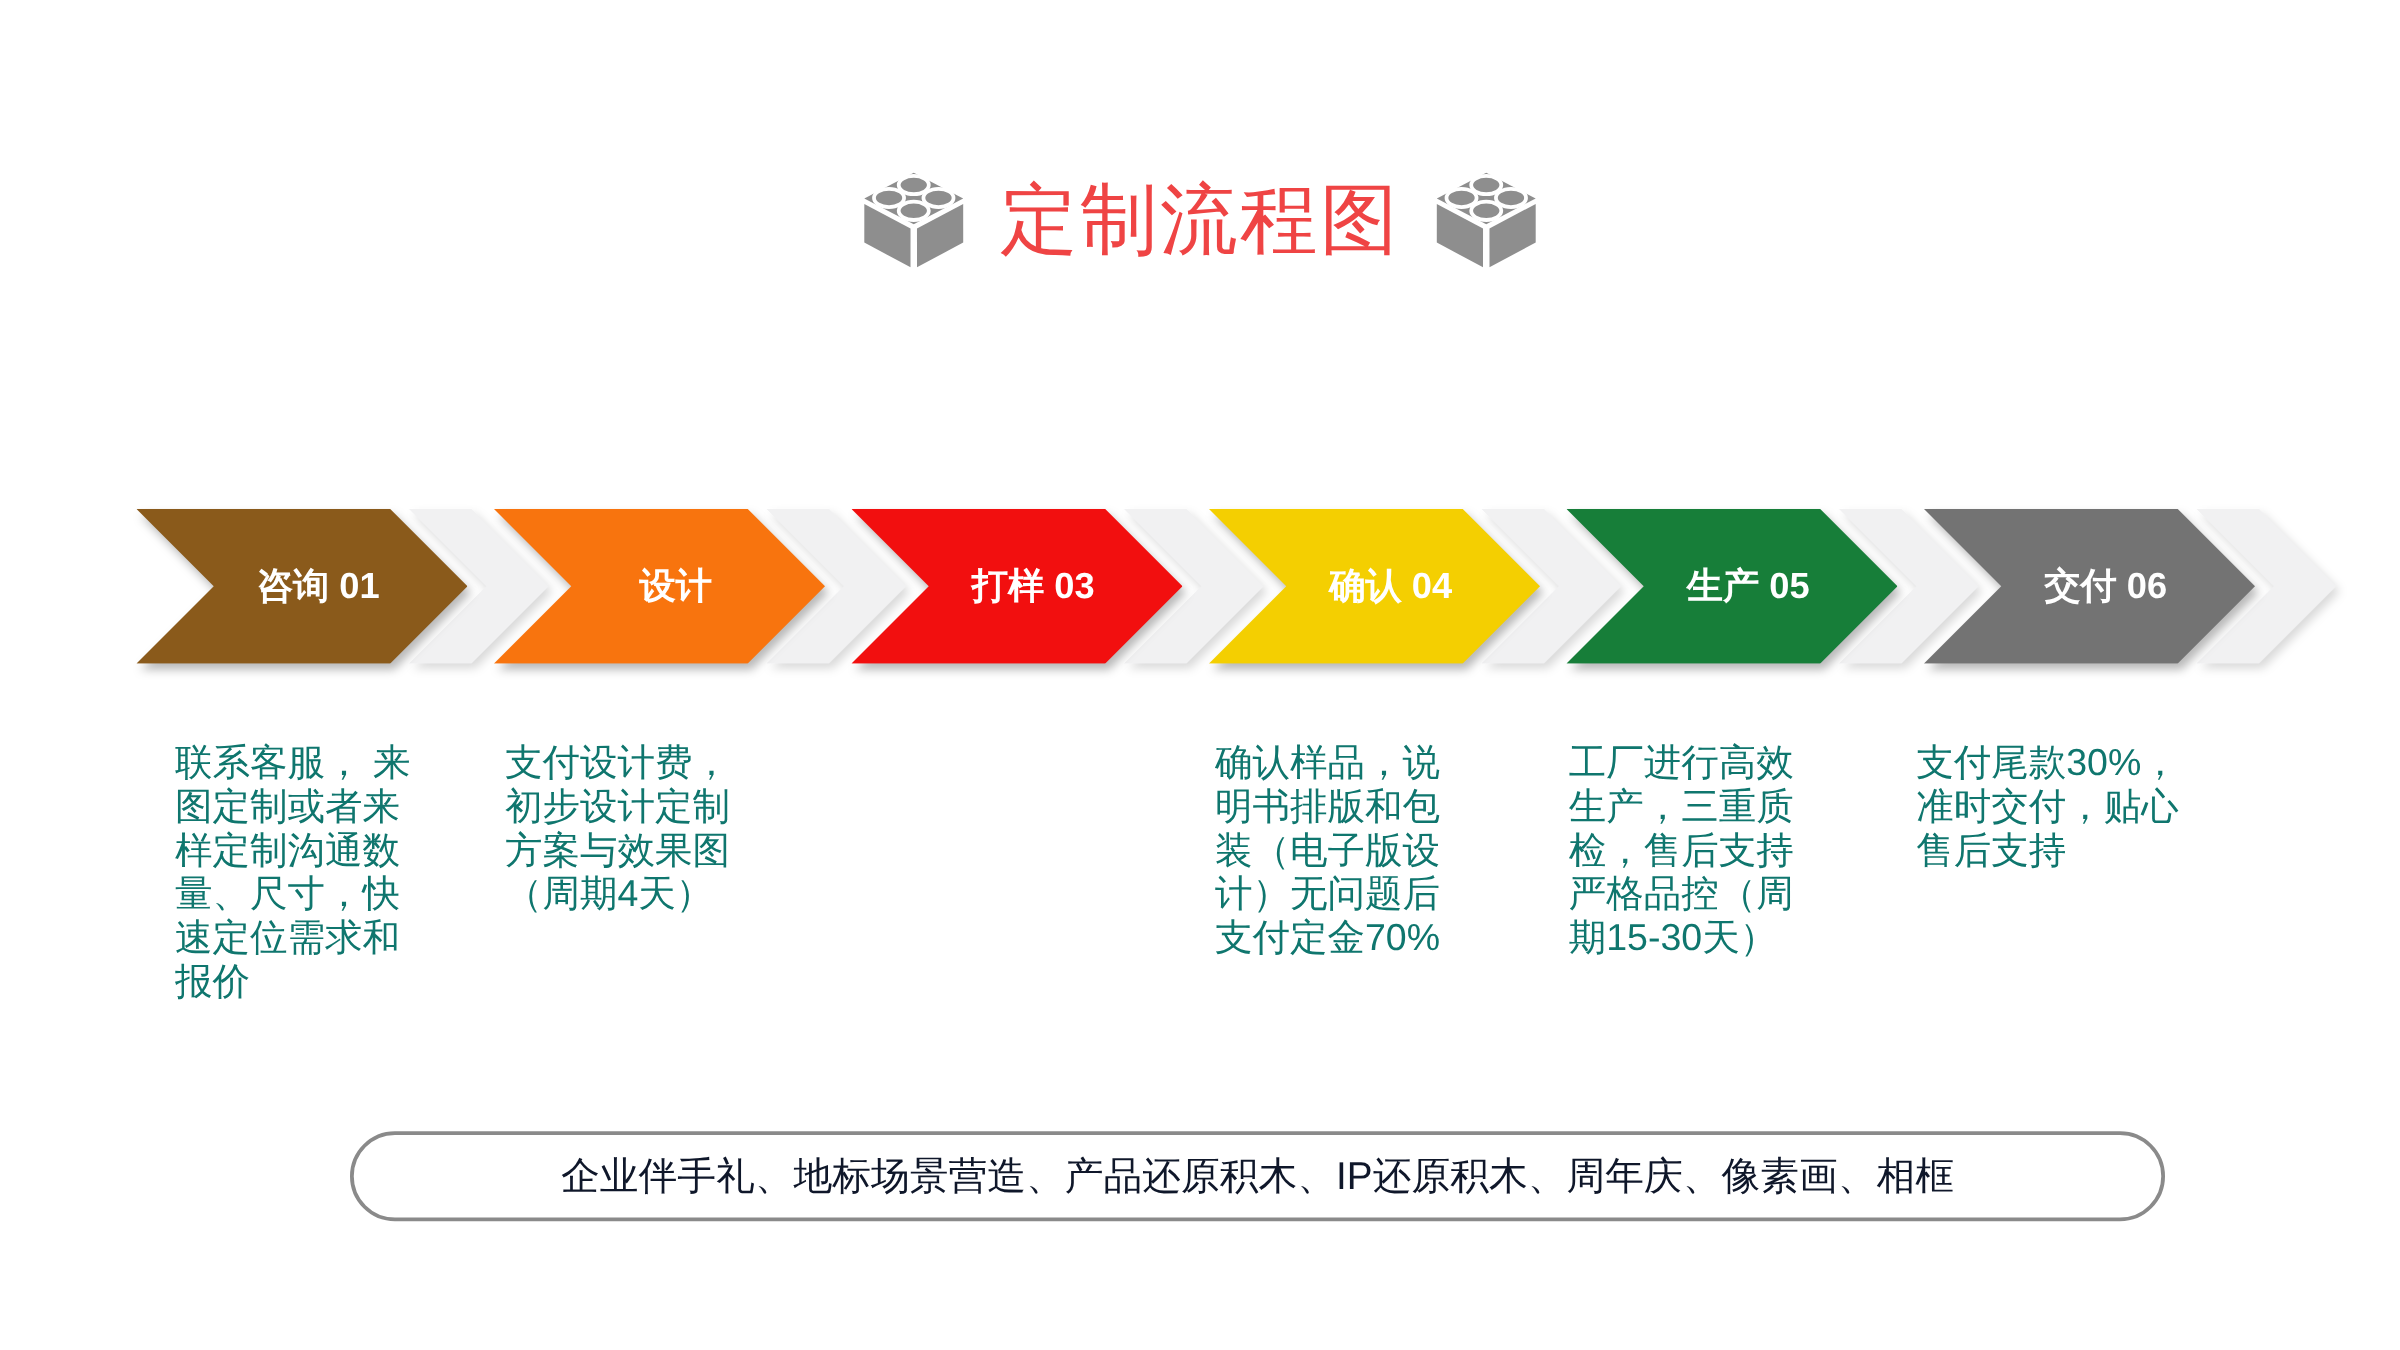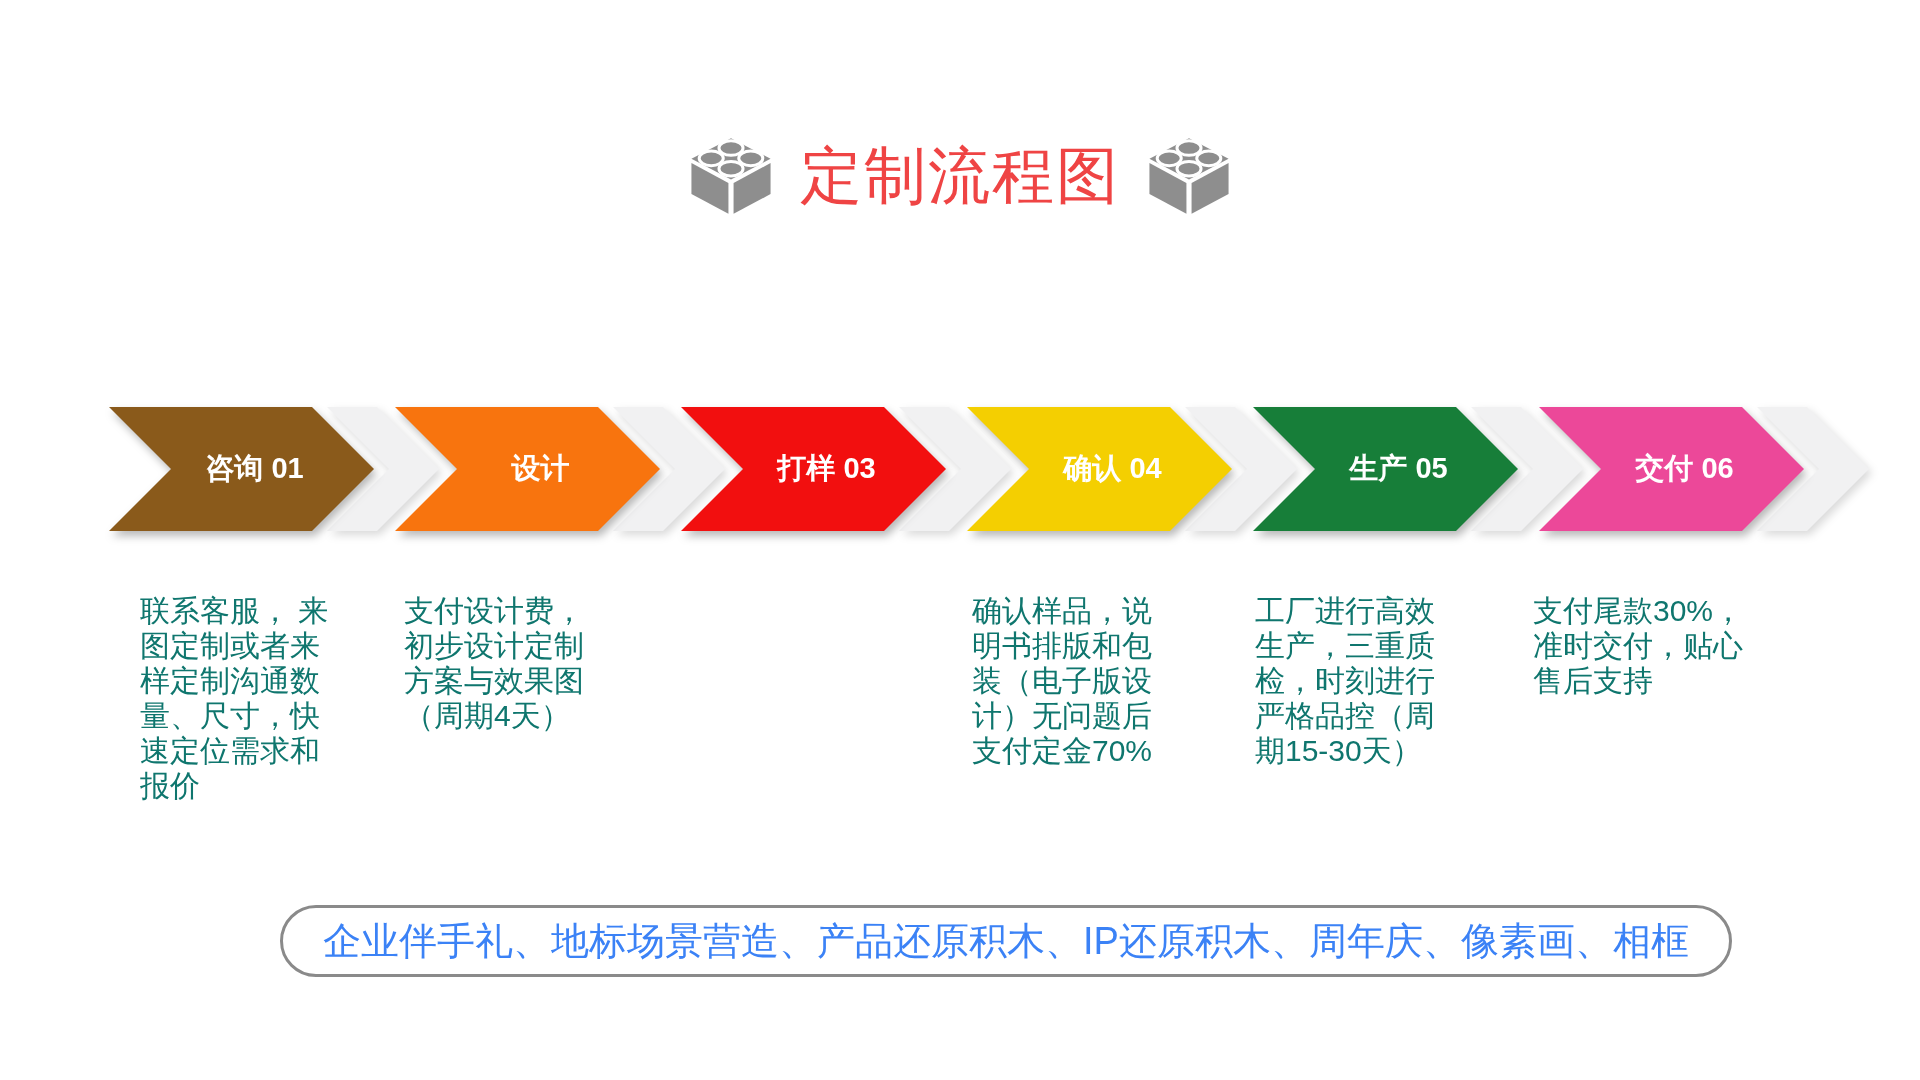--- a/index.html
+++ b/index.html
@@ -39,21 +39,21 @@
     position:absolute;top:0;width:218px;
     font-size:30px;line-height:35px;color:#0f766e;
     white-space:pre-line;text-align:left;
   }
   
   .pill{
     position:absolute;left:280px;top:905px;width:1446px;height:66px;
     border:3px solid #8a8a8a;border-radius:40px;background:#fff;
     display:flex;align-items:center;justify-content:center;
   }
-  .pill-text{font-size:38px;color:#3b82f6;white-space:nowrap;text-align:right;}
+  .pill-text{font-size:31px;color:#0f172a;white-space:nowrap;text-align:right;}
 </style>
 </head>
 <body>
 
 <div class="canvas">
 
   <div class="title-row">
     <svg class="brick" viewBox="0 0 100 92" aria-hidden="true">
       <polygon points="50,2 96,26 50,50 4,26" fill="#8e8e8e"></polygon>
       <polygon points="4,31 47,54 47,90 4,67" fill="#8e8e8e"></polygon>
@@ -124,21 +124,21 @@
       <div class="chev-main" style="background: rgb(23, 126, 57);">
         <span class="step-label">生产 05</span>
       </div>
     </div>
   </div>
       <div class="step" style="left: 1430px;">
     <div class="wrap gray-wrap">
       <div class="chev-gray"></div>
     </div>
     <div class="wrap main-wrap">
-      <div class="chev-main" style="background: #ec4899; justify-content: center;">
+      <div class="chev-main" style="background: #737373; justify-content: center;">
         <span class="step-label">交付 06</span>
       </div>
     </div>
   </div>
     </div>
 
   <div class="descs" id="descs">
       <div class="desc" style="left: 31px;">联系客服， 来
 图定制或者来
 样定制沟通数
@@ -149,21 +149,21 @@
 初步设计定制
 方案与效果图
 （周期4天）</div>
       <div class="desc" style="left: 863px;">确认样品，说
 明书排版和包
 装（电子版设
 计）无问题后
 支付定金70%</div>
       <div class="desc" style="left: 1146px;">工厂进行高效
 生产，三重质
-检，时刻进行
+检，售后支持
 严格品控（周
 期15-30天）</div>
       <div class="desc" style="left: 1424px;">支付尾款30%，
 准时交付，贴心
 售后支持</div>
     </div>
 
   <div class="pill">
     <span class="pill-text">企业伴手礼、地标场景营造、产品还原积木、IP还原积木、周年庆、像素画、相框</span>
   </div>

